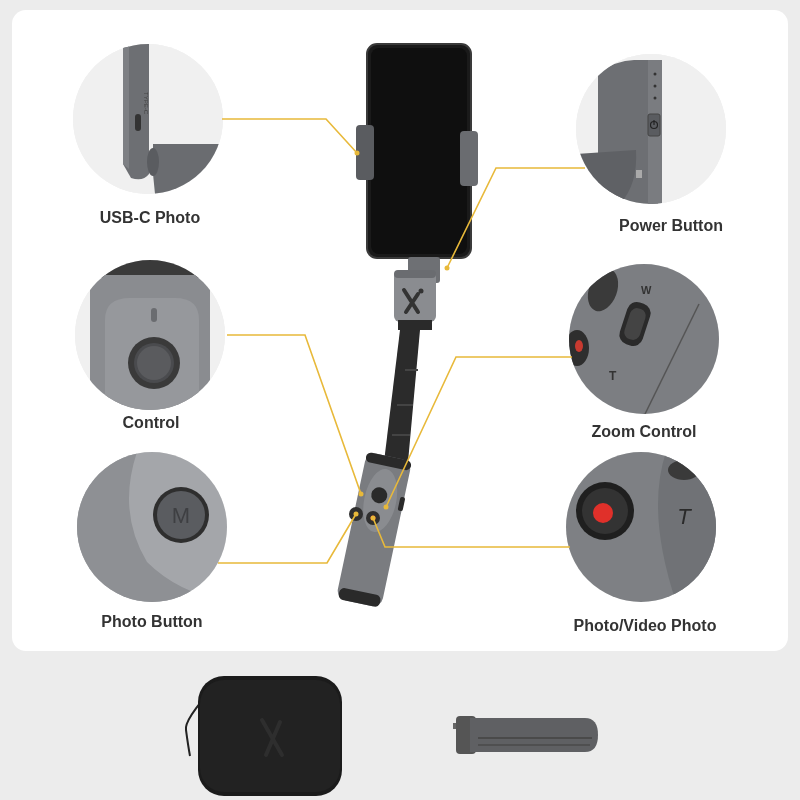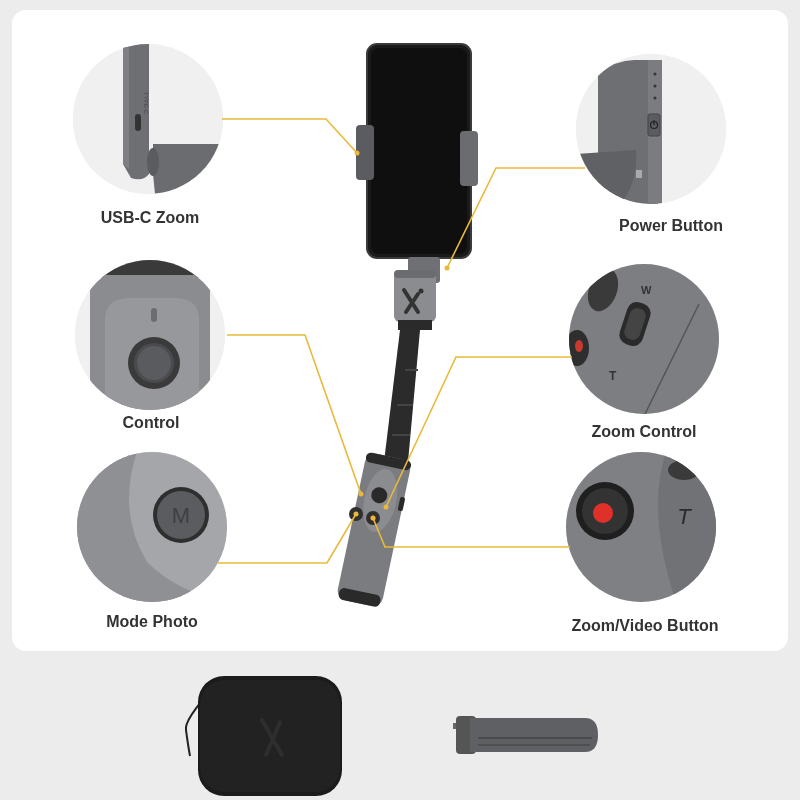--- a/index.html
+++ b/index.html
@@ -82,21 +82,21 @@
   <svg width="150" height="150" viewBox="0 0 150 150">
     <rect x="0" y="0" width="150" height="150" fill="#f0f0f0"></rect>
     <path d="M50 -5 L76 -5 L76 130 Q70 138 58 134 L50 120 Z" fill="#6d6f73"></path>
     <path d="M50 -5 L56 -5 L56 125 L50 120 Z" fill="#7e8084"></path>
     <rect x="62" y="70" width="6" height="17" rx="3" fill="#333"></rect>
     <text x="71" y="48" font-size="6" fill="#444" transform="rotate(90 71 48)" font-family="Liberation Sans, sans-serif">TYPE-C</text>
     <path d="M80 100 L150 100 L150 150 L82 150 L80 130 Q90 118 80 110 Z" fill="#6a6c70"></path>
     <ellipse cx="80" cy="118" rx="6" ry="14" fill="#5a5c60"></ellipse>
   </svg>
 </div>
-<div class="label" style="left:40px;top:209px;">USB-C Zoom</div>
+<div class="label" style="left:40px;top:209px;">USB-C Photo</div>
 
 <div class="circle" style="left:576px;top:54px;">
   <svg width="150" height="150" viewBox="0 0 150 150">
     <rect x="0" y="0" width="150" height="150" fill="#f0f0f0"></rect>
     <path d="M22 20 Q40 6 58 6 L82 6 L82 150 L22 150 Z" fill="#6d6f73"></path>
     <rect x="72" y="6" width="14" height="150" fill="#7a7c80"></rect>
     <circle cx="79" cy="20" r="1.5" fill="#333"></circle>
     <circle cx="79" cy="32" r="1.5" fill="#333"></circle>
     <circle cx="79" cy="44" r="1.5" fill="#333"></circle>
     <rect x="72" y="60" width="12" height="22" rx="2" fill="#5a5c60" stroke="#444" stroke-width="1"></rect>
@@ -140,34 +140,34 @@
 
 <div class="circle" style="left:77px;top:452px;">
   <svg width="150" height="150" viewBox="0 0 150 150">
     <rect x="0" y="0" width="150" height="150" fill="#a4a6aa"></rect>
     <path d="M0 0 L60 0 Q40 60 70 110 Q100 140 150 150 L0 150 Z" fill="#8e9094"></path>
     <circle cx="104" cy="63" r="28" fill="#2e2e2e"></circle>
     <circle cx="104" cy="63" r="24" fill="#5a5c60"></circle>
     <text x="104" y="71" text-anchor="middle" font-size="22" fill="#3e3f42" font-family="Liberation Sans, sans-serif">M</text>
   </svg>
 </div>
-<div class="label" style="left:42px;top:613px;">Mode Photo</div>
+<div class="label" style="left:42px;top:613px;">Photo Button</div>
 
 <div class="circle" style="left:566px;top:452px;">
   <svg width="150" height="150" viewBox="0 0 150 150">
     <rect x="0" y="0" width="150" height="150" fill="#7e8084"></rect>
     <path d="M100 0 Q80 60 110 150 L150 150 L150 0 Z" fill="#707276"></path>
     <ellipse cx="118" cy="18" rx="16" ry="10" fill="#3a3a3a"></ellipse>
     <circle cx="39" cy="59" r="29" fill="#1f1f1f"></circle>
     <circle cx="39" cy="59" r="23" fill="#333"></circle>
     <circle cx="37" cy="61" r="10" fill="#e0302a"></circle>
     <text x="118" y="72" text-anchor="middle" font-size="22" fill="#2a2a2a" font-style="italic" font-family="Liberation Sans, sans-serif">T</text>
   </svg>
 </div>
-<div class="label" style="left:535px;top:617px;">Zoom/Video Button</div>
+<div class="label" style="left:535px;top:617px;">Photo/Video Photo</div>
 
 <svg class="callout-svg" viewBox="0 0 800 800">
   <g stroke="#e8b93a" stroke-width="1.6" fill="none">
     <polyline points="222,119 326,119 357,153"></polyline>
     <polyline points="585,168 496,168 447,268"></polyline>
     <polyline points="227,335 305,335 361,494"></polyline>
     <polyline points="572,357 456,357 386,507"></polyline>
     <polyline points="218,563 327,563 356,514"></polyline>
     <polyline points="373,518 385,547 570,547"></polyline>
   </g>

